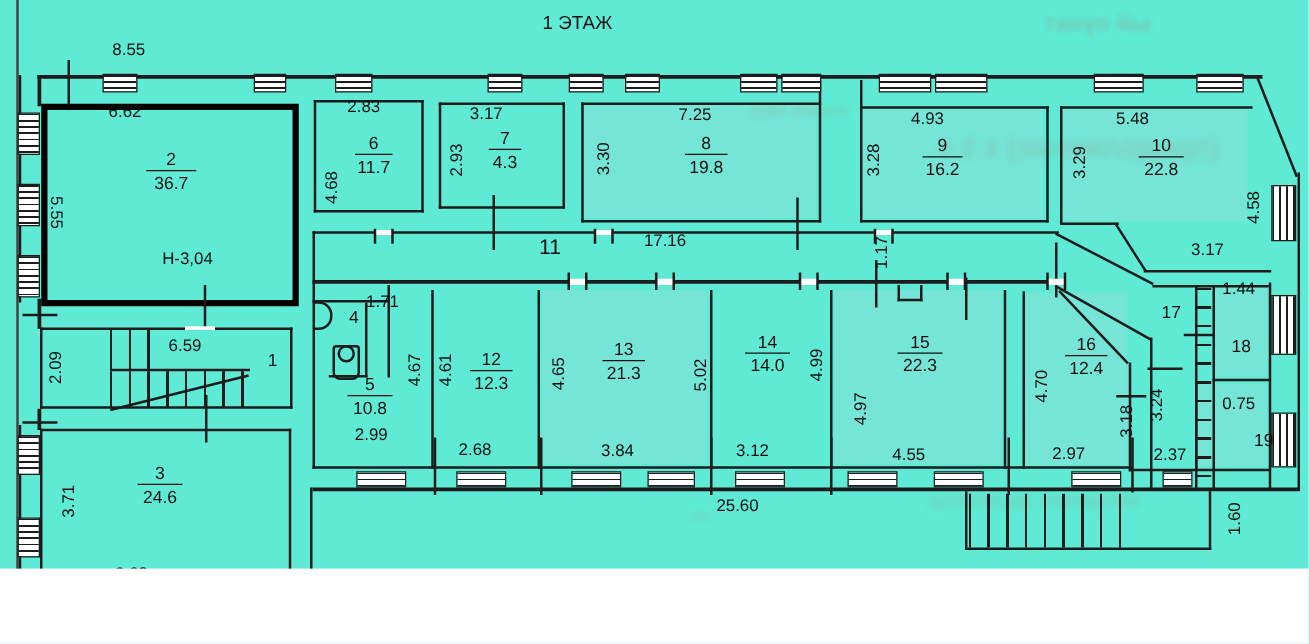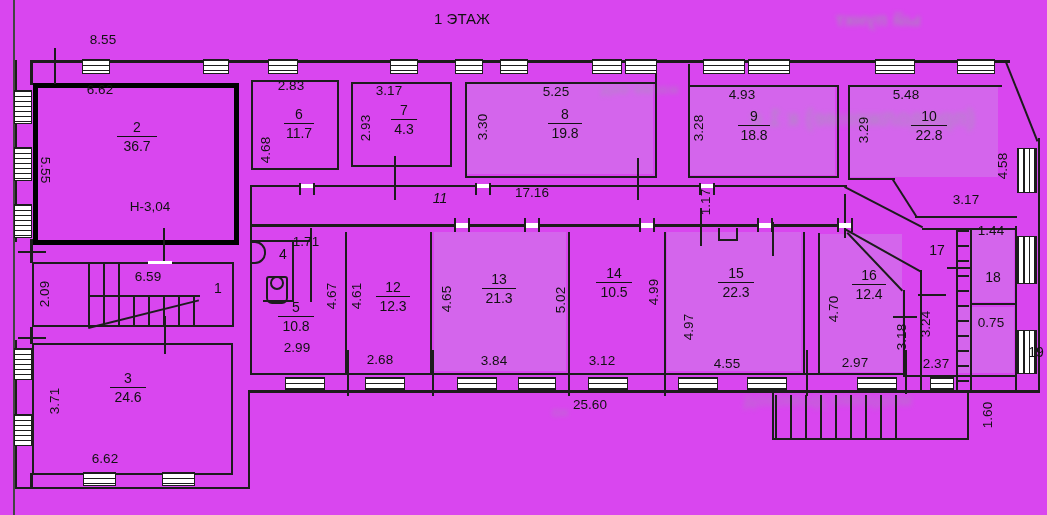--- a/index.html
+++ b/index.html
@@ -1,16 +1,16 @@
 <!DOCTYPE html>
 <html><head>
 <meta charset="utf-8">
 <style>
   html,body{margin:0;padding:0;background:#fff;}
-  #plan{position:relative;width:1047px;height:515px;background:#d946ef;overflow:hidden;
+  #plan{position:relative;width:1047px;height:455px;background:#5eead4;overflow:hidden;
         font-family:"Liberation Sans",sans-serif;}
   .wall{position:absolute;background:#1c1c1c;}
   .pageedge{position:absolute;background:#444;}
   .diag{position:absolute;height:2px;background:#1c1c1c;transform-origin:0 0;}
   .lab{position:absolute;transform:translate(-50%,-50%);font-size:13.5px;line-height:1.05;
        color:#111;white-space:nowrap;}
   .rotm{transform:translate(-50%,-50%) rotate(-90deg);}
   .rotp{transform:translate(-50%,-50%) rotate(90deg);}
   .title{font-size:15px;}
   .frac{position:absolute;text-align:center;font-size:14px;line-height:1.3;color:#111;}
@@ -215,21 +215,21 @@
     <div class="steps" style="left: 88px; top: 297px; width: 112px; height: 29px;"></div>
     <div class="steps" style="left: 775px; top: 395px; width: 132px; height: 43px;"></div>
     <div class="ladder" style="left: 957px; top: 230px; width: 12px; height: 160px;"></div>
     <div class="lab" style="left: 103px; top: 40px;">8.55</div>
     <div class="lab" style="left: 100px; top: 90px;">6.62</div>
     <div class="lab rotp" style="left: 45px; top: 170px;">5.55</div>
     <div class="lab" style="left: 291px; top: 86px;">2.83</div>
     <div class="lab rotm" style="left: 266px; top: 150px;">4.68</div>
     <div class="lab" style="left: 389px; top: 91px;">3.17</div>
     <div class="lab rotm" style="left: 366px; top: 128px;">2.93</div>
-    <div class="lab" style="left: 556px; top: 92px;">5.25</div>
+    <div class="lab" style="left: 556px; top: 92px;">7.25</div>
     <div class="lab rotm" style="left: 483px; top: 127px;">3.30</div>
     <div class="lab" style="left: 742px; top: 95px;">4.93</div>
     <div class="lab rotm" style="left: 699px; top: 128px;">3.28</div>
     <div class="lab" style="left: 906px; top: 95px;">5.48</div>
     <div class="lab rotm" style="left: 864px; top: 130px;">3.29</div>
     <div class="lab rotm" style="left: 1003px; top: 166px;">4.58</div>
     <div class="lab" style="left: 532px; top: 193px;">17.16</div>
     <div class="lab rotm" style="left: 706px; top: 202px;">1.17</div>
     <div class="lab" style="left: 966px; top: 200px;">3.17</div>
     <div class="lab" style="left: 991px; top: 231px;">1.44</div>
@@ -252,59 +252,59 @@
     <div class="lab" style="left: 727px; top: 364px;">4.55</div>
     <div class="lab rotm" style="left: 834px; top: 309px;">4.70</div>
     <div class="lab" style="left: 855px; top: 363px;">2.97</div>
     <div class="lab rotm" style="left: 45px; top: 294px;">2.09</div>
     <div class="lab" style="left: 148px; top: 277px;">6.59</div>
     <div class="lab rotm" style="left: 55px; top: 401px;">3.71</div>
     <div class="lab" style="left: 105px; top: 459px;">6.62</div>
     <div class="lab" style="left: 590px; top: 405px;">25.60</div>
     <div class="lab" style="left: 218px; top: 288px; font-size: 14px;">1</div>
     <div class="lab" style="left: 283px; top: 254px; font-size: 14px;">4</div>
-    <div class="lab" style="left: 440px; top: 198px; font-size: 14px; font-style: italic;">11</div>
+    <div class="lab" style="left: 440px; top: 198px; font-size: 17px;">11</div>
     <div class="lab" style="left: 937px; top: 250px; font-size: 14px;">17</div>
     <div class="lab" style="left: 993px; top: 277px; font-size: 14px;">18</div>
-    <div class="lab" style="left: 1036px; top: 352px; font-size: 14px;">19</div>
+    <div class="lab" style="left: 1011px; top: 352px; font-size: 14px;">19</div>
     <div class="frac" style="left: 117px; top: 118px; width: 40px;">
       <span class="num">2</span>
       <span class="area">36.7</span>
     </div>
     <div class="frac" style="left: 284px; top: 105px; width: 30px;">
       <span class="num">6</span>
       <span class="area">11.7</span>
     </div>
     <div class="frac" style="left: 391px; top: 101px; width: 26px;">
       <span class="num">7</span>
       <span class="area">4.3</span>
     </div>
     <div class="frac" style="left: 548px; top: 105px; width: 34px;">
       <span class="num">8</span>
       <span class="area">19.8</span>
     </div>
     <div class="frac" style="left: 738px; top: 107px; width: 32px;">
       <span class="num">9</span>
-      <span class="area">18.8</span>
+      <span class="area">16.2</span>
     </div>
     <div class="frac" style="left: 911px; top: 107px; width: 36px;">
       <span class="num">10</span>
       <span class="area">22.8</span>
     </div>
     <div class="frac" style="left: 376px; top: 278px; width: 34px;">
       <span class="num">12</span>
       <span class="area">12.3</span>
     </div>
     <div class="frac" style="left: 482px; top: 270px; width: 34px;">
       <span class="num">13</span>
       <span class="area">21.3</span>
     </div>
     <div class="frac" style="left: 596px; top: 264px; width: 36px;">
       <span class="num">14</span>
-      <span class="area">10.5</span>
+      <span class="area">14.0</span>
     </div>
     <div class="frac" style="left: 718px; top: 264px; width: 36px;">
       <span class="num">15</span>
       <span class="area">22.3</span>
     </div>
     <div class="frac" style="left: 852px; top: 266px; width: 34px;">
       <span class="num">16</span>
       <span class="area">12.4</span>
     </div>
     <div class="frac" style="left: 278px; top: 298px; width: 36px;">

